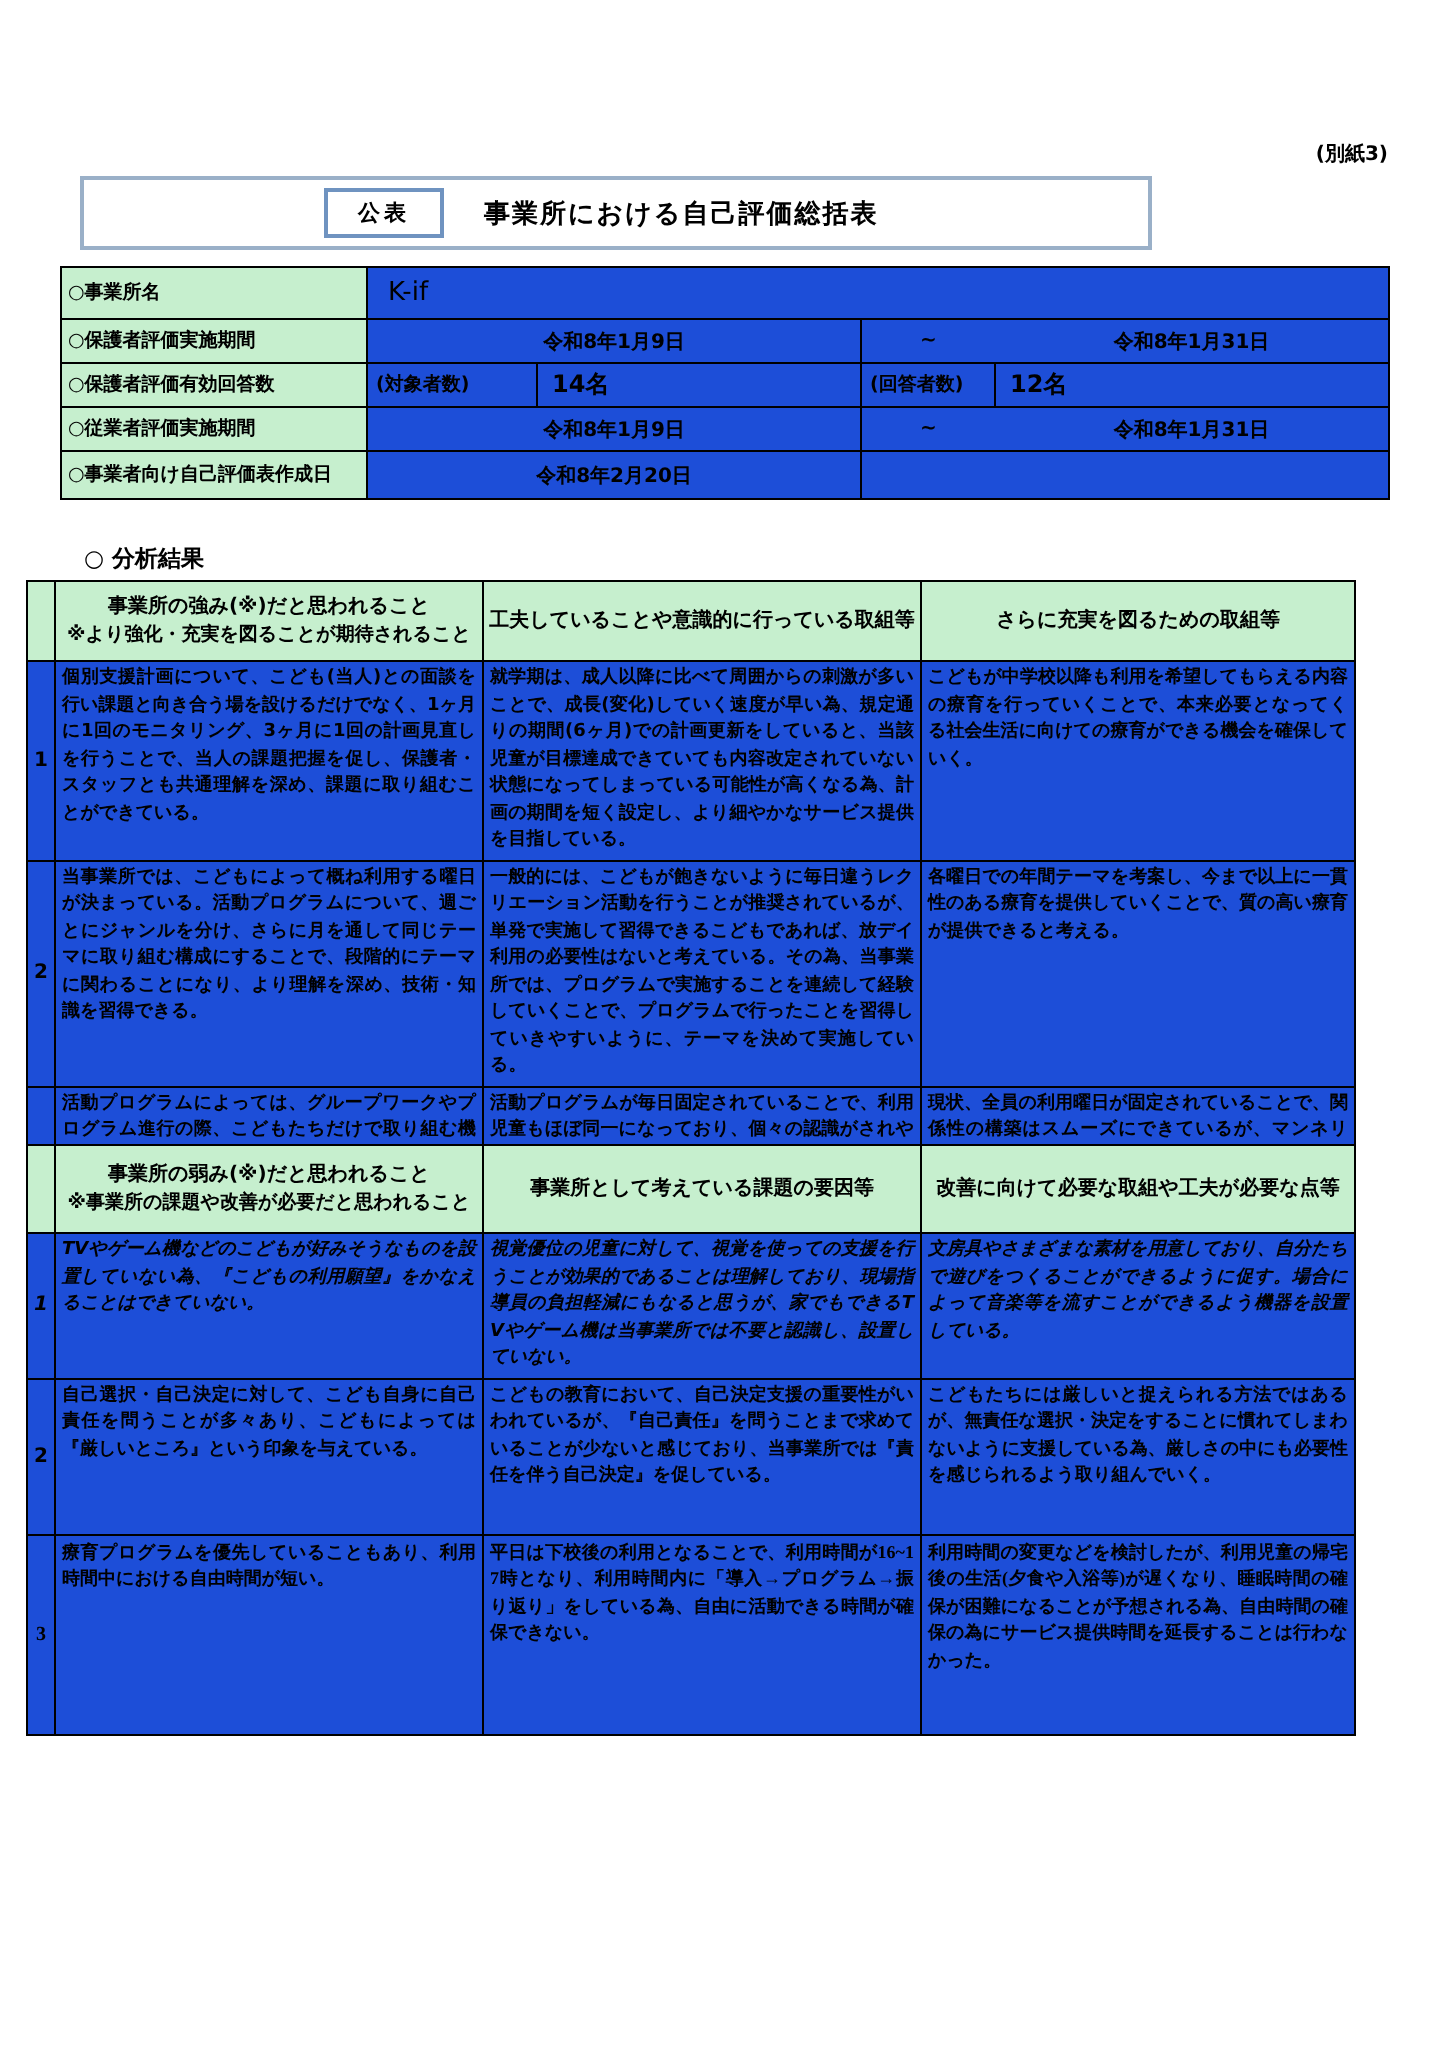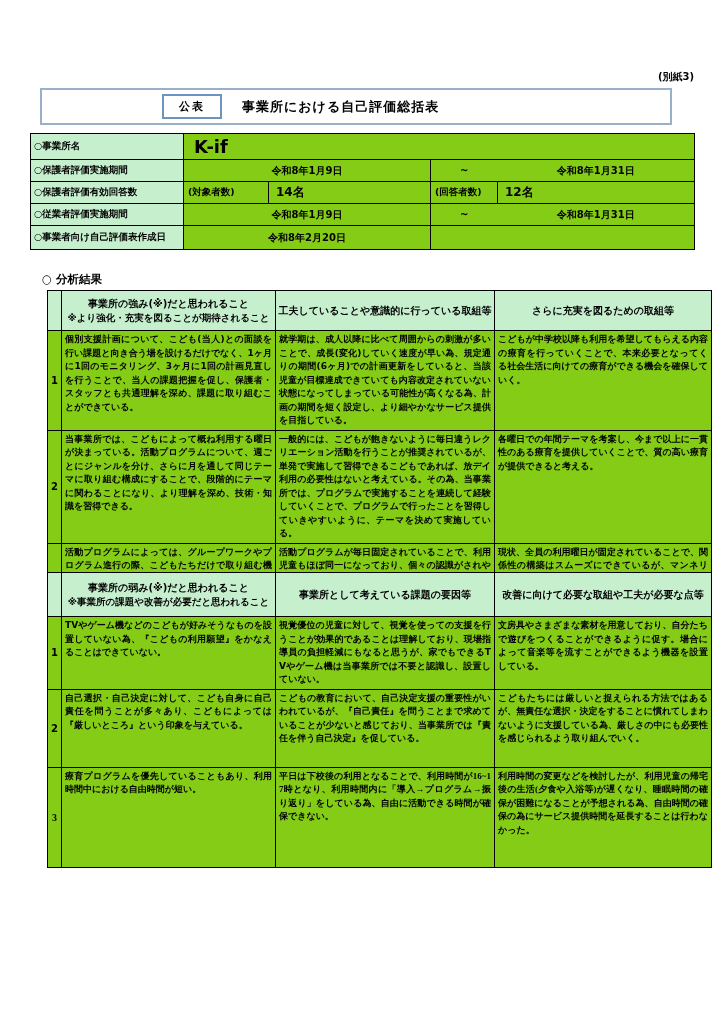--- a/index.html
+++ b/index.html
@@ -6,65 +6,65 @@
   body { background:#e8e8e8; font-family:"DejaVu Sans", sans-serif; }
   .page {
     position:relative; width:724px; height:1024px; margin:0 auto;
     background:#ffffff; color:#000; overflow:hidden;
   }
   .corner-note {
     position:absolute; top:70px; right:30px;
     font-size:10px; font-weight:bold;
   }
   .title-box {
-    position:absolute; top:88px; left:40px; width:632px; height:37px;
+    position:absolute; top:88px; left:40px; width:536px; height:37px;
     border:2px solid #9ab0c8; display:flex; align-items:center; background:#fff;
   }
   .publish-box {
     margin-left:120px; width:60px; height:25px;
     border:2px solid #6f93c0; display:flex; align-items:center; justify-content:center;
     font-size:11px; font-weight:bold; letter-spacing:2px;
   }
   .title-text { margin-left:20px; font-size:13px; font-weight:bold; letter-spacing:1px; }
 
-  table { border-collapse:collapse; table-layout:fixed; background:#84cc16; }
+  table { border-collapse:collapse; table-layout:fixed; background:#1d4ed8; }
   td, th { border:1px solid #000; overflow:hidden; }
 
   .info-table { position:absolute; top:133px; left:30px; width:664px; }
   .info-table td { height:22px; }
   .lbl  { background:#c6efce; font-size:9.5px; font-weight:bold; padding:2px 3px; text-align:left; }
-  .name-val { font-size:18px; font-weight:bold; padding:2px 10px; }
+  .name-val { font-size:13px; font-weight:normal; padding:2px 10px; }
   .date-val { font-size:10px; font-weight:bold; text-align:center; }
   .tilde-cell { font-size:10px; font-weight:bold; text-align:center; border-left:none; border-right:none; }
   .tilde-open { border-left:none; border-right:none; }
   .sub-lbl { font-size:9.5px; font-weight:bold; padding:2px 4px; }
   .cnt-val { font-size:12px; font-weight:bold; padding:2px 7px; }
 
   .analysis-heading { position:absolute; top:272px; left:30px; font-size:11.5px; font-weight:bold;margin-left:12px; }
 
-  .analysis-table { position:absolute; left:47px; width:664px; }
+  .analysis-table { position:absolute; left:13px; width:664px; }
   .t-strengths { top:290px; }
   .t-weaknesses { top:572px; }
   .analysis-table th {
     background:#c6efce; font-size:10px; font-weight:bold;
     text-align:center; vertical-align:middle; padding:2px; line-height:1.5;
   }
   .t-strengths th { height:40px; }
   .t-weaknesses th { height:44px; }
   .hdr-sub { font-size:9.5px; font-weight:bold; }
   .num-cell { text-align:center; vertical-align:middle; font-size:10px; font-weight:bold; }
   .body-cell {
     font-size:9px; font-weight:bold; vertical-align:top;
     padding:2px 3px 2px 3px; line-height:1.5; text-align:justify;
     word-break:break-all;
   }
   .t-strengths tr.r1 td { height:70px; }
   .t-strengths tr.r2 td { height:78px; }
   .t-strengths tr.r3 td { height:86px; }
-  .t-weaknesses tr.r1 td { height:66px; }
+  .t-weaknesses tr.r1 td { height:66px;font-style:italic; }
   .t-weaknesses tr.r2 td { height:78px; }
   .t-weaknesses tr.r3 td { height:100px;font-family:Liberation Serif, serif; }
 </style>
 </head>
 <body>
 
 <div class="page">
 
   <div class="corner-note">(別紙3)</div>
 

